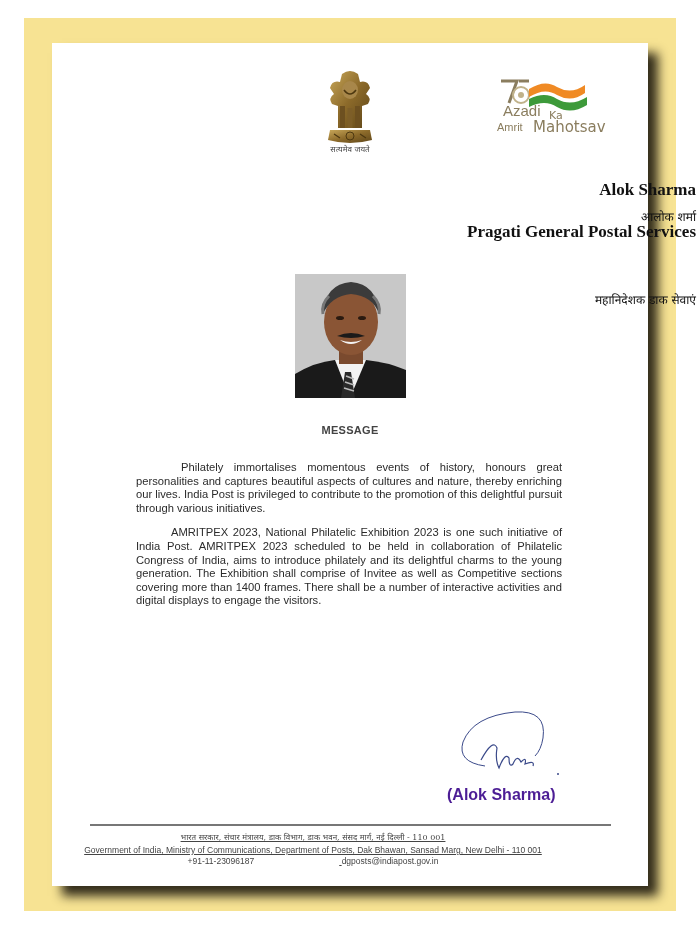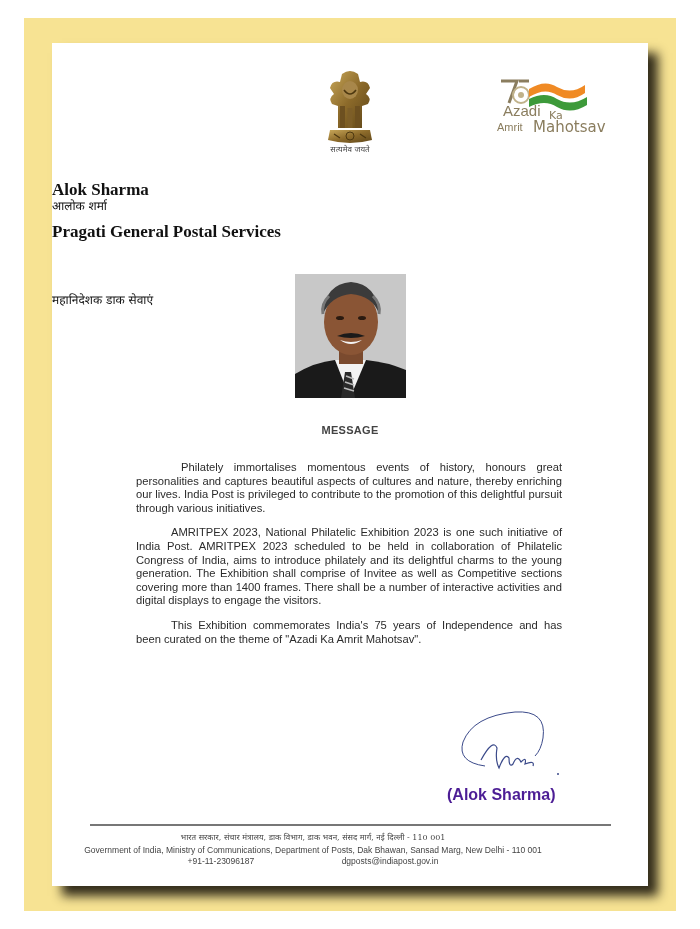--- a/index.html
+++ b/index.html
@@ -7,36 +7,36 @@
     .frame { position:absolute; left:24px; top:18px; width:652px; height:893px; background:#f7e393; }
     .page { position:absolute; left:52px; top:43px; width:596px; height:843px; background:#ffffff;
             box-shadow: 10px 10px 10px rgba(40,35,20,0.95); }
     .emblem { position:absolute; left:322px; top:68px; width:56px; height:86px; }
     .motto { position:absolute; left:300px; top:143px; width:100px; text-align:center; font-family:"DejaVu Sans", sans-serif; font-size:8px; color:#444; }
     .akam { position:absolute; left:495px; top:75px; width:120px; height:75px; }
     .akam .t1 { position:absolute; left:8px; top:27px; font-size:15px; color:#8a7d5e; font-family:Liberation Sans, sans-serif; }
     .akam .t2 { position:absolute; left:54px; top:34px; font-size:11px; color:#8a7d5e; font-family:"DejaVu Sans", sans-serif; }
     .akam .t3 { position:absolute; left:2px; top:46px; font-size:11px; color:#8a7d5e; font-family:Liberation Sans, sans-serif; }
     .akam .t4 { position:absolute; left:38px; top:43px; font-size:15px; color:#8a7d5e; font-family:"DejaVu Sans", sans-serif; }
-    .hdr { position:absolute; left:52px; width:596px; text-align:left; color:#111; }
+    .hdr { position:absolute; left:52px; width:596px; text-align:right; color:#111;padding-left:48px; }
     .name-en { top:180px; font-family:"Liberation Serif", serif; font-weight:bold; font-size:17px; }
-    .name-hi { top:197px; font-family:"DejaVu Sans", sans-serif; font-size:12px; }
+    .name-hi { top:208px; font-family:"DejaVu Sans", sans-serif; font-size:12px; }
     .title-en { top:222px; font-family:"Liberation Serif", serif; font-weight:bold; font-size:17px; }
     .title-hi { top:245px; font-family:"DejaVu Sans", sans-serif; font-size:12px;margin-top:46px; }
     .photo { position:absolute; left:295px; top:274px; width:111px; height:124px; background:#c9c9c9; overflow:hidden; }
     .heading { position:absolute; left:52px; width:596px; top:424px; text-align:center; font-weight:bold; font-size:11px; color:#444; letter-spacing:0.3px; }
     .body { position:absolute; left:136px; width:426px; top:461px; font-size:11.2px; line-height:13.6px; color:#2b2b2b; text-align:justify; }
     .body p { margin:0 0 11px 0; text-indent:45px; }
     .body p.p2 { text-indent:35px; }
     .body p.p3 { text-indent:35px; margin-bottom:16px; }
     .body p.p4 { text-indent:40px; }
     .sig { position:absolute; left:455px; top:708px; width:120px; height:80px; }
     .signame { position:absolute; left:447px; top:786px; font-weight:bold; font-size:16px; color:#4c1d95; }
     .rule { position:absolute; left:90px; top:824px; width:521px; height:2px; background:#777; }
-    .foot { position:absolute; left:52px; width:522px; text-align:center; color:#444; font-size:8.5px; }
+    .foot { position:absolute; left:52px; width:522px; text-align:center; color:#444; font-size:8.5px;text-decoration:underline; }
     .foot-hi { top:831px; font-family:"DejaVu Serif", serif; font-size:8px; }
     .foot-en { top:845px; }
     .foot-contact { top:856px; }
     .foot-contact span { display:inline-block; }
     .foot-contact .phone { margin-right:85px; }
   </style>
 </head>
 <body>
 
 <div class="frame"></div>
@@ -99,21 +99,20 @@
     <path d="M42 62 Q56 56 70 62 Q56 66 42 62 Z" fill="#1a1a1a"></path>
     <path d="M45 66 Q56 74 67 66 Q56 70 45 66 Z" fill="#f4f4f4"></path>
   </svg>
 </div>
 
 <div class="heading">MESSAGE</div>
 
 <div class="body">
   <p class="p1">Philately immortalises momentous events of history, honours great personalities and captures beautiful aspects of cultures and nature, thereby enriching our lives. India Post is privileged to contribute to the promotion of this delightful pursuit through various initiatives.</p>
   <p class="p2">AMRITPEX 2023, National Philatelic Exhibition 2023 is one such initiative of India Post.  AMRITPEX 2023 scheduled to be held in collaboration of Philatelic Congress of India, aims to introduce philately and its delightful charms to the young generation.  The Exhibition shall comprise of Invitee as well as Competitive sections covering more than 1400 frames.  There shall be a number of interactive activities and digital displays to engage the visitors.</p>
-  <p class="p3">This Exhibition commemorates India's 75 years of Independence and has been curated on the theme of "Azadi Ka Amrit Mahotsav".</p>
 </div>
 
 <svg class="sig" viewBox="0 0 120 80">
   <path d="M30 58 Q2 54 8 34 Q18 8 60 4 Q92 2 88 30 Q86 42 80 48" stroke="#3b4a8a" stroke-width="1" fill="none"></path>
   <path d="M26 52 Q38 30 42 40 Q40 52 44 60 Q50 44 54 50 Q54 60 58 56 Q62 46 66 54 Q72 48 70 56 Q80 52 78 58" stroke="#3b4a8a" stroke-width="1.2" fill="none"></path>
   <circle cx="103" cy="66" r="1" fill="#3b4a8a"></circle>
 </svg>
 <div class="signame">(Alok Sharma)</div>
 
 <div class="rule"></div>

